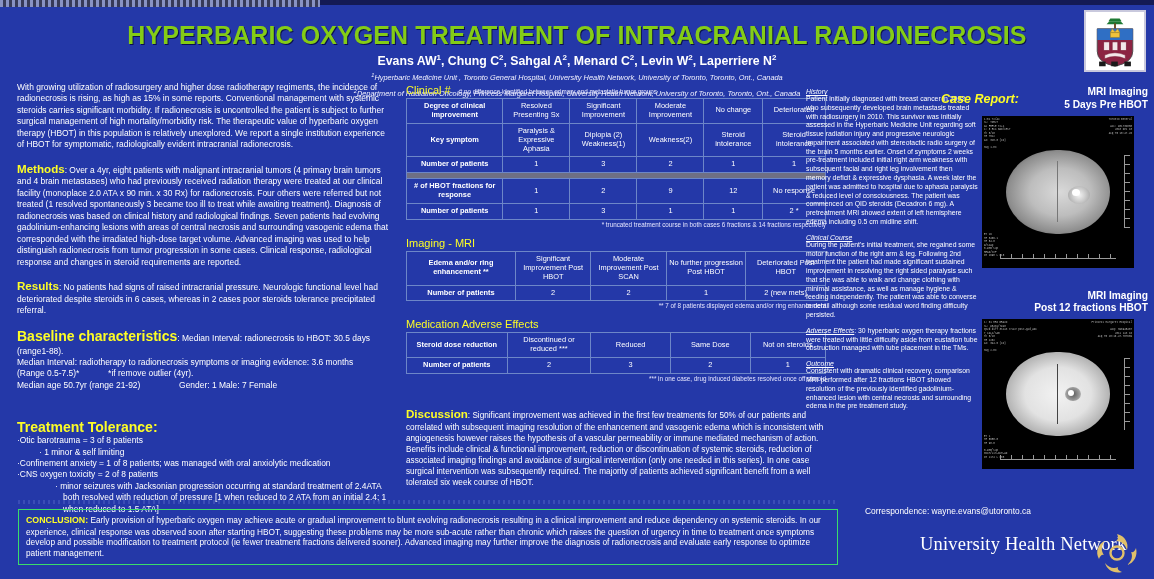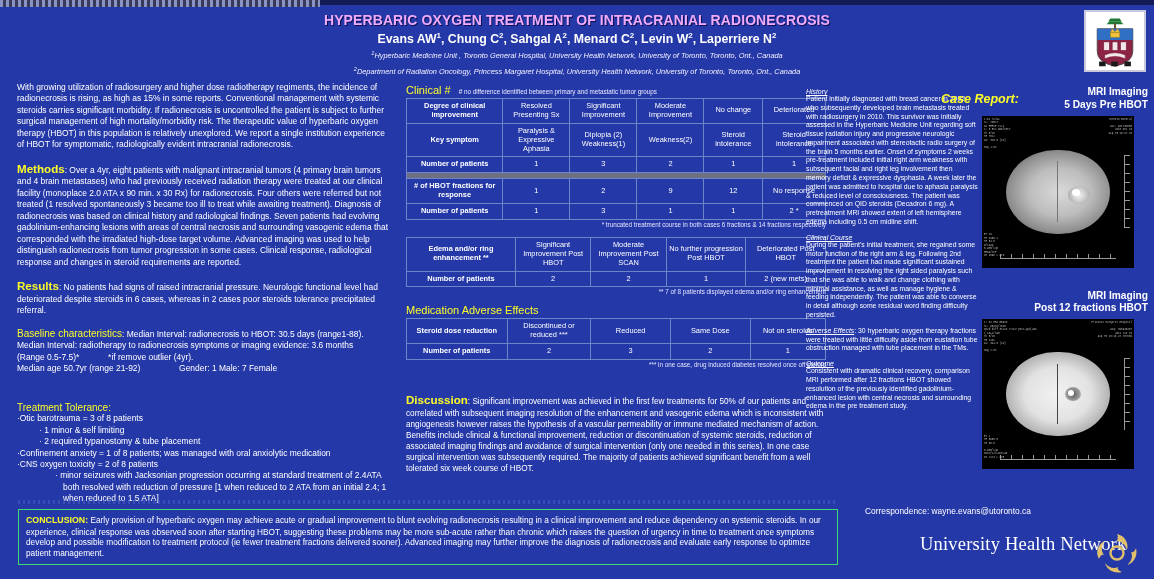--- a/index.html
+++ b/index.html
@@ -23,22 +23,23 @@
     opacity: .85;
   }
   .top-strip2 {
     position: absolute; top: 0; left: 320px; right: 0; height: 5px;
     background: #141a55;
   }
 
   
   .header { position: absolute; top: 12px; left: 0; width: 1154px; text-align: center; }
   .title {
-    color: #f0abfc; font-weight: bold; font-size: 14px; letter-spacing: .1px;
+    color: #84cc16; font-weight: bold; font-size: 25px; letter-spacing: .1px;
     text-shadow: 1px 1px 0 #0a1050;
+    margin-top: 9px;
   }
   .authors { color: #ffffff; font-weight: bold; font-size: 12.3px; margin-top: 3px; }
   .authors sup { font-size: 8px; }
   .affil { font-style: italic; font-size: 7.4px; margin-top: 3px; line-height: 1.45; color:#f2f2ff;}
   .affil sup { font-size: 5.6px; }
 
   .uoft-logo {
     position: absolute; top: 10px; right: 8px; width: 62px; height: 62px;
     background: #ffffff; border: 2px solid #c9c9dd;
   }
@@ -46,21 +47,21 @@
 
   
   .col-left { position: absolute; left: 17px; top: 82px; width: 377px; }
   .sec-head {
     color: #fdfd26; font-weight: bold; font-size: 11.6px; display: inline;
   }
   .sec-head-block { color: #fdfd26; font-weight: bold; font-size: 11.6px; display:block; }
   .body-text { font-size: 8.45px; line-height: 1.355; text-align: left; }
   .para { margin-bottom: 10px; }
   .tight { line-height: 1.35; }
-  .sub-head { color:#fdfd26; font-weight:normal; font-size:10px; display:inline;margin-top:28px;}
+  .sub-head { color:#fdfd26; font-weight:bold; font-size:14px; display:inline;margin-top:28px;}
   .indent1 { padding-left: 28px; text-indent: -6px; }
   .indent2 { padding-left: 46px; text-indent: -8px; }
 
   
   .col-mid { position: absolute; left: 406px; top: 84px; width: 420px; }
   .tbl-label { color:#fdfd26; font-weight:normal; font-size:11px; }
   .tbl-note { font-size:6.3px; color:#eaeaff; }
   table.poster {
     width: 100%; border-collapse: collapse; margin-top: 2px;
     border: 1px solid #9a8a7a;
@@ -218,21 +219,20 @@
         <span>Median age 50.7yr (range 21-92)</span>
         <span style="display:inline-block;width:34px"></span>
         <span>Gender: 1 Male: 7 Female</span>
       </div>
     </div>
 
     <div>
       <div class="sub-head" style="display:block">Treatment Tolerance:</div>
       <div class="body-text tight">·Otic barotrauma = 3 of 8 patients</div>
       <div class="body-text tight indent1">·   1 minor &amp; self limiting</div>
-      <div class="body-text tight indent1">·   2  required typanostomy &amp; tube placement</div>
       <div class="body-text tight">·Confinement anxiety = 1 of 8 patients; was managed with oral anxiolytic medication</div>
       <div class="body-text tight">·CNS oxygen toxicity  = 2 of 8 patients</div>
       <div class="body-text tight indent2">·    minor seizures with Jacksonian progression  occurring at standard treatment of 2.4ATA  both resolved with reduction of pressure [1 when reduced to 2 ATA from an initial 2.4;  1 when reduced to 1.5 ATA]</div>
     </div>
   </div>
 
   <div class="col-mid">
 
     <div style="display:flex;align-items:baseline;gap:8px">
       <span class="tbl-label">Clinical #</span>
@@ -282,20 +282,21 @@
         <td>3</td>
         <td>1</td>
         <td>1</td>
         <td>2 *</td>
       </tr>
     </tbody>
       </table>
     <div class="note-right">* truncated treatment course in both cases 6 fractions &amp; 14 fractions respectively</div>
 
     <div style="margin-top:9px">
+      <div class="tbl-label">Imaging - MRI</div>
       <table class="poster">
         <tbody>
             <tr>
           <td class="hdr" style="width:26%">Edema and/or ring enhancement **</td>
           <td style="width:18%">Significant Improvement Post HBOT</td>
           <td style="width:18%">Moderate Improvement Post SCAN</td>
           <td style="width:19%">No further progression Post HBOT</td>
           <td style="width:19%">Deteriorated Post HBOT</td>
         </tr>
         <tr>

